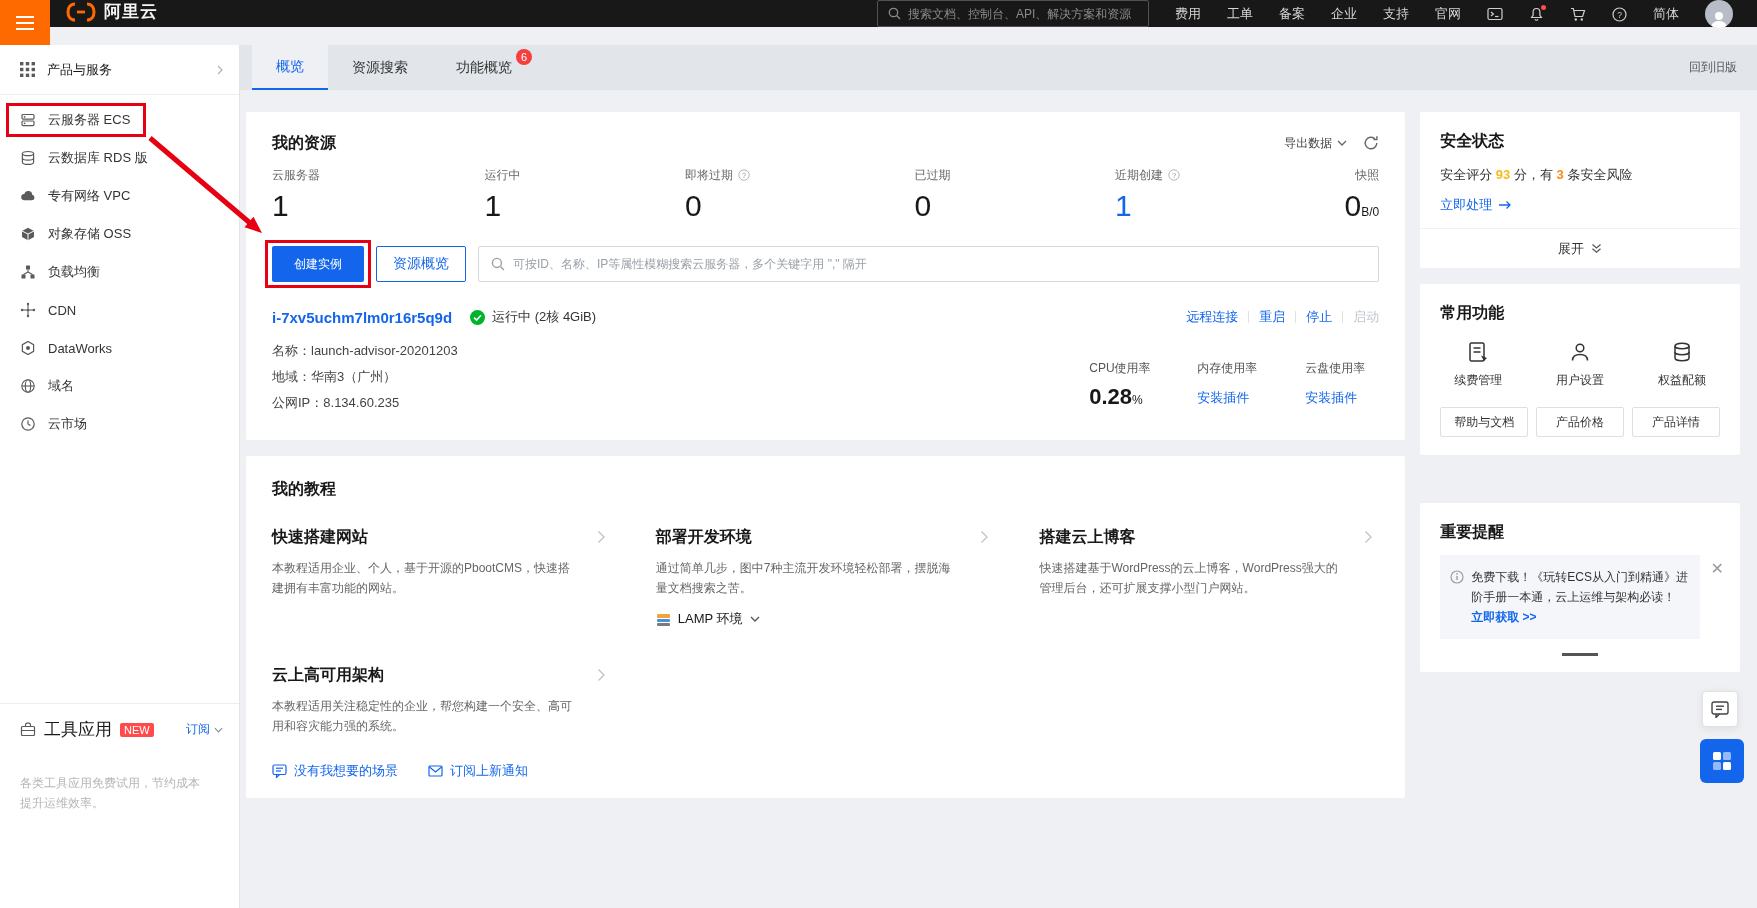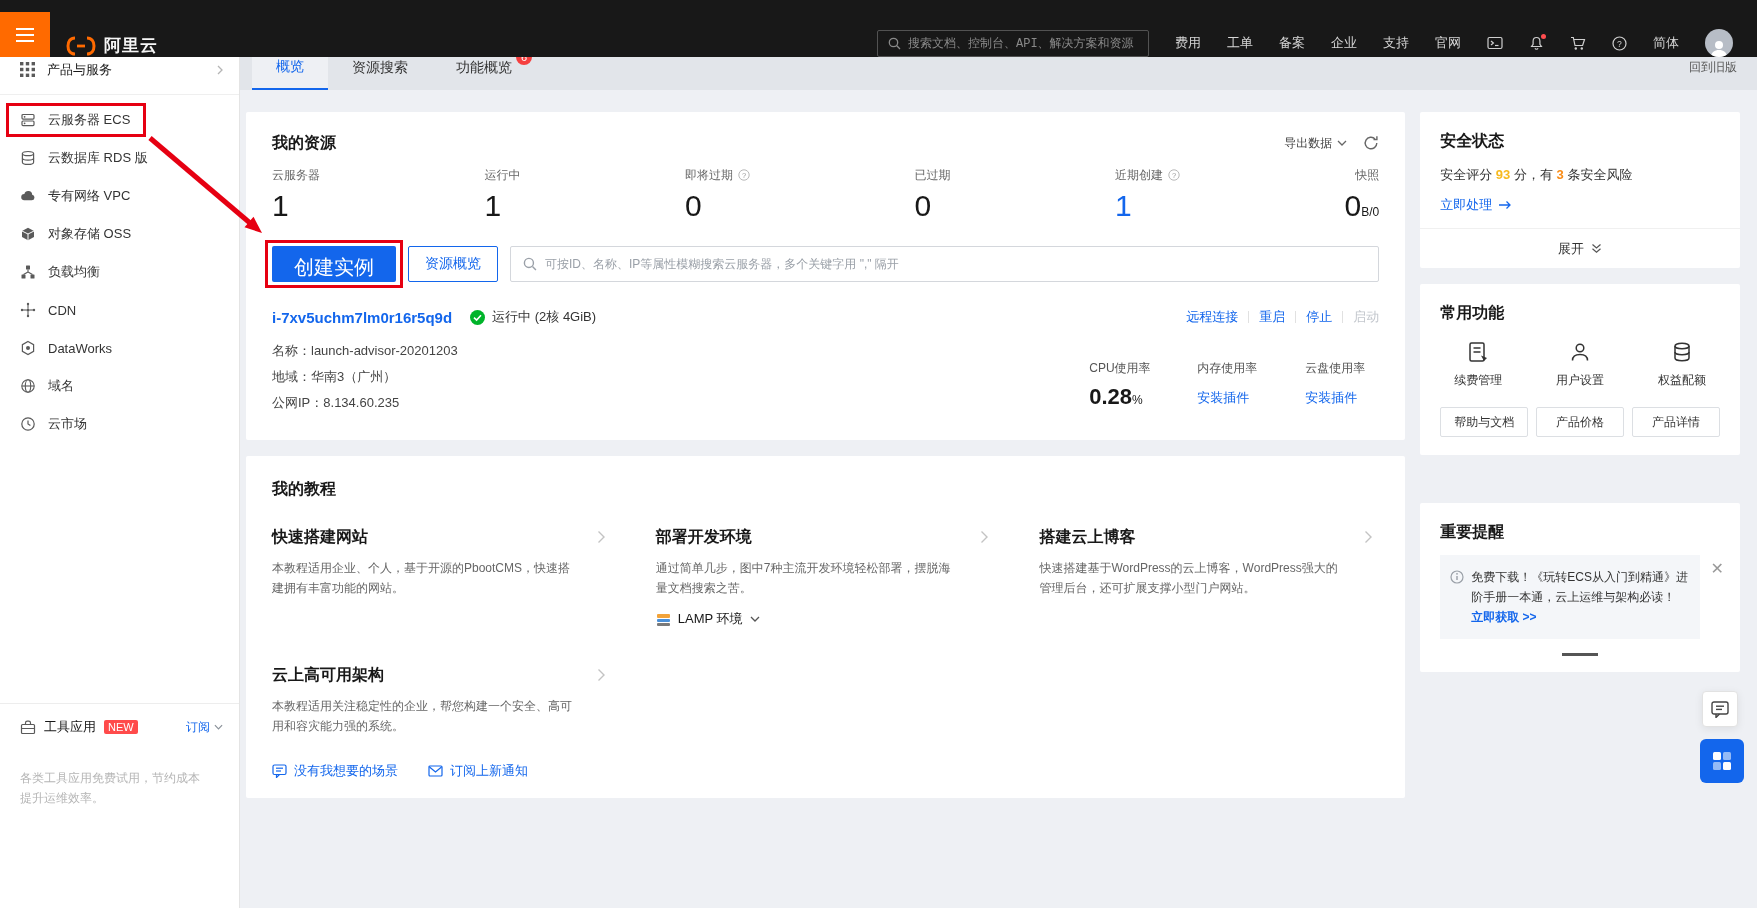--- a/index.html
+++ b/index.html
@@ -4,22 +4,22 @@
 <style>
   * { margin:0; padding:0; box-sizing:border-box; }
   html,body { width:1757px; height:908px; }
   body {
     font-family:"Liberation Sans","DejaVu Sans",sans-serif;
     background:#eef0f4; color:#181818; overflow:hidden;
   }
   .app { position:relative; width:1757px; height:908px; overflow:hidden; }
 
   
-  .topbar { position:absolute; top:0; left:0; right:0; height:57px; background:#181818;
-            display:flex; align-items:flex-end; z-index:20;font-family:Liberation Mono, monospace; }
+  .topbar { position:absolute; top:0; left:0; right:0; height:27px; background:#181818;
+            display:flex; align-items:flex-start; z-index:20; }
   .burger { width:50px; height:45px; background:#ff6a00; display:flex; flex-direction:column;
             justify-content:center; align-items:center; gap:4px; cursor:pointer; }
   .burger span { width:18px; height:2px; background:#fff; }
   .logo { display:flex; align-items:center; gap:8px; margin-left:16px; cursor:pointer; }
   .logo-text { color:#f5f5f5; font-size:17px; font-weight:bold; letter-spacing:1px; }
   .top-search { margin-left:auto; width:272px; height:27px; border:1px solid #525252; border-radius:2px;
                 display:flex; align-items:center; padding:0 10px; gap:7px; }
   .top-search input { flex:1; background:transparent; border:none; outline:none; color:#ccc; font-size:12px;
                       font-family:inherit; }
   .top-search input::placeholder { color:#8a8a8a; }
@@ -35,21 +35,21 @@
              border-right:1px solid #e4e4e4; z-index:10; }
   .sidebar-head { height:50px; display:flex; align-items:center; gap:12px; padding:0 16px 0 20px;
                   border-bottom:1px solid #efefef; font-size:13px; color:#181818; cursor:pointer; }
   .sidebar-head .spacer, .tools-row .spacer { flex:1; }
   .side-list { padding-top:6px; }
   .side-item { position:relative; height:38px; display:flex; align-items:center; gap:12px;
                padding-left:20px; font-size:13px; color:#333; cursor:pointer; }
   .side-tools { position:absolute; left:0; right:0; top:658px; border-top:1px solid #ededed;
                 padding:14px 16px 0 20px; }
   .tools-row { display:flex; align-items:center; gap:8px; }
-  .tools-label { font-size:13px; color:#181818; }
+  .tools-label { font-size:17px; color:#181818; }
   .new-badge { background:#ff4b4b; color:#fff; font-size:11px; padding:1px 4px; border-radius:2px; }
   .subscribe { font-size:12px; color:#1366ec; display:flex; align-items:center; gap:4px; cursor:pointer; }
   .tools-desc { margin-top:32px; font-size:12px; color:#b5b5b5; line-height:20px; padding-right:20px; }
 
   
   .main { position:absolute; left:240px; top:45px; right:0; bottom:0; }
   .tabbar { height:45px; background:#e2e5ea; display:flex; align-items:stretch; padding-left:12px; }
   .tab { display:flex; align-items:center; padding:0 24px; font-size:14px; color:#333; position:relative;
          cursor:pointer; }
   .tab.active { background:#eef0f4; color:#1366ec; border-bottom:2px solid #1366ec; }
@@ -71,21 +71,21 @@
   .refresh-btn { margin-left:16px; cursor:pointer; display:flex; }
   .stats { display:flex; justify-content:space-between; margin-top:14px; }
   .stat-lbl { display:flex; align-items:center; gap:5px; font-size:12px; color:#666; height:14px; }
   .stat-val { margin-top:6px; font-size:30px; line-height:36px; color:#181818; }
   .stat-val.blue { color:#1366ec; }
   .stat.right { text-align:right; }
   .stat.right .stat-lbl { justify-content:flex-end; }
   .stat-suffix { font-size:12px; color:#181818; }
   .actions-row { display:flex; align-items:center; gap:12px; margin-top:16px; }
   .btn-primary { position:relative; height:36px; padding:8px 22px; background:#1366ec; color:#fff; border:none;
-                 border-radius:2px; font-size:20px; font-family:inherit; cursor:pointer;text-align:right; }
+                 border-radius:2px; font-size:12px; font-family:inherit; cursor:pointer;text-align:right; }
   .btn-outline-blue { height:36px; padding:0 16px; background:#fff; border:1px solid #1366ec; color:#1366ec;
                       border-radius:2px; font-size:14px; font-family:inherit; cursor:pointer; }
   .res-search { flex:1; height:36px; border:1px solid #d4d7dc; border-radius:2px; display:flex;
                 align-items:center; gap:8px; padding:0 12px; background:#fff; }
   .res-search input { flex:1; border:none; outline:none; font-size:12px; color:#333; font-family:inherit; }
   .res-search input::placeholder { color:#9aa0a8; }
 
   .instance { position:relative; margin-top:24px; }
   .inst-head { display:flex; align-items:center; gap:18px; height:22px; }
   .inst-id { color:#1366ec; font-size:15px; font-weight:bold; cursor:pointer; }

